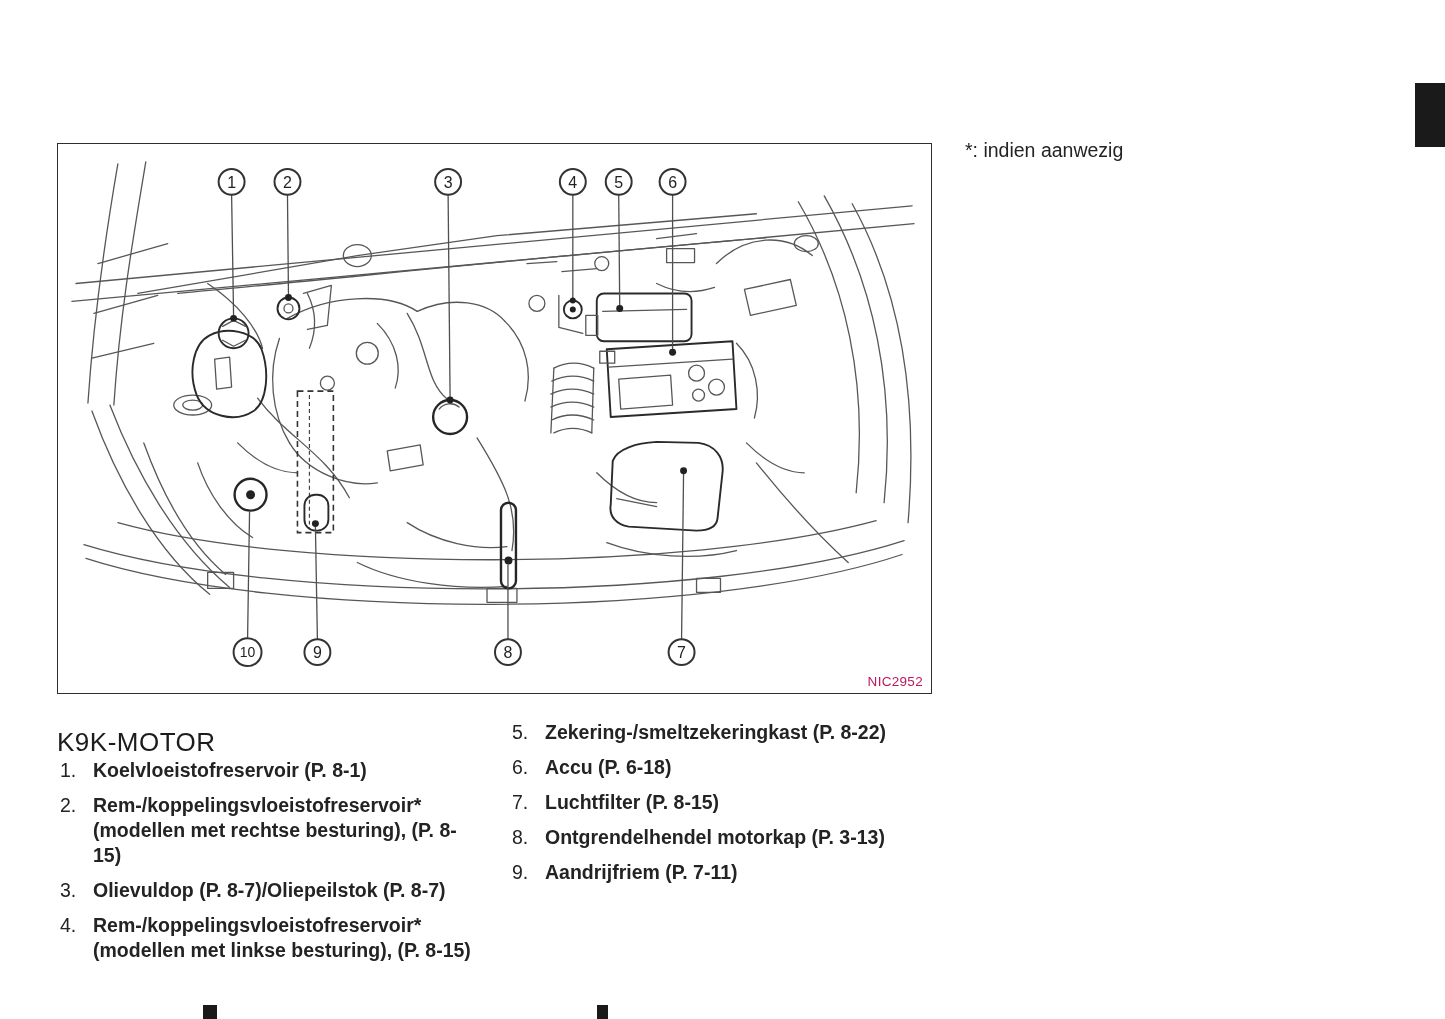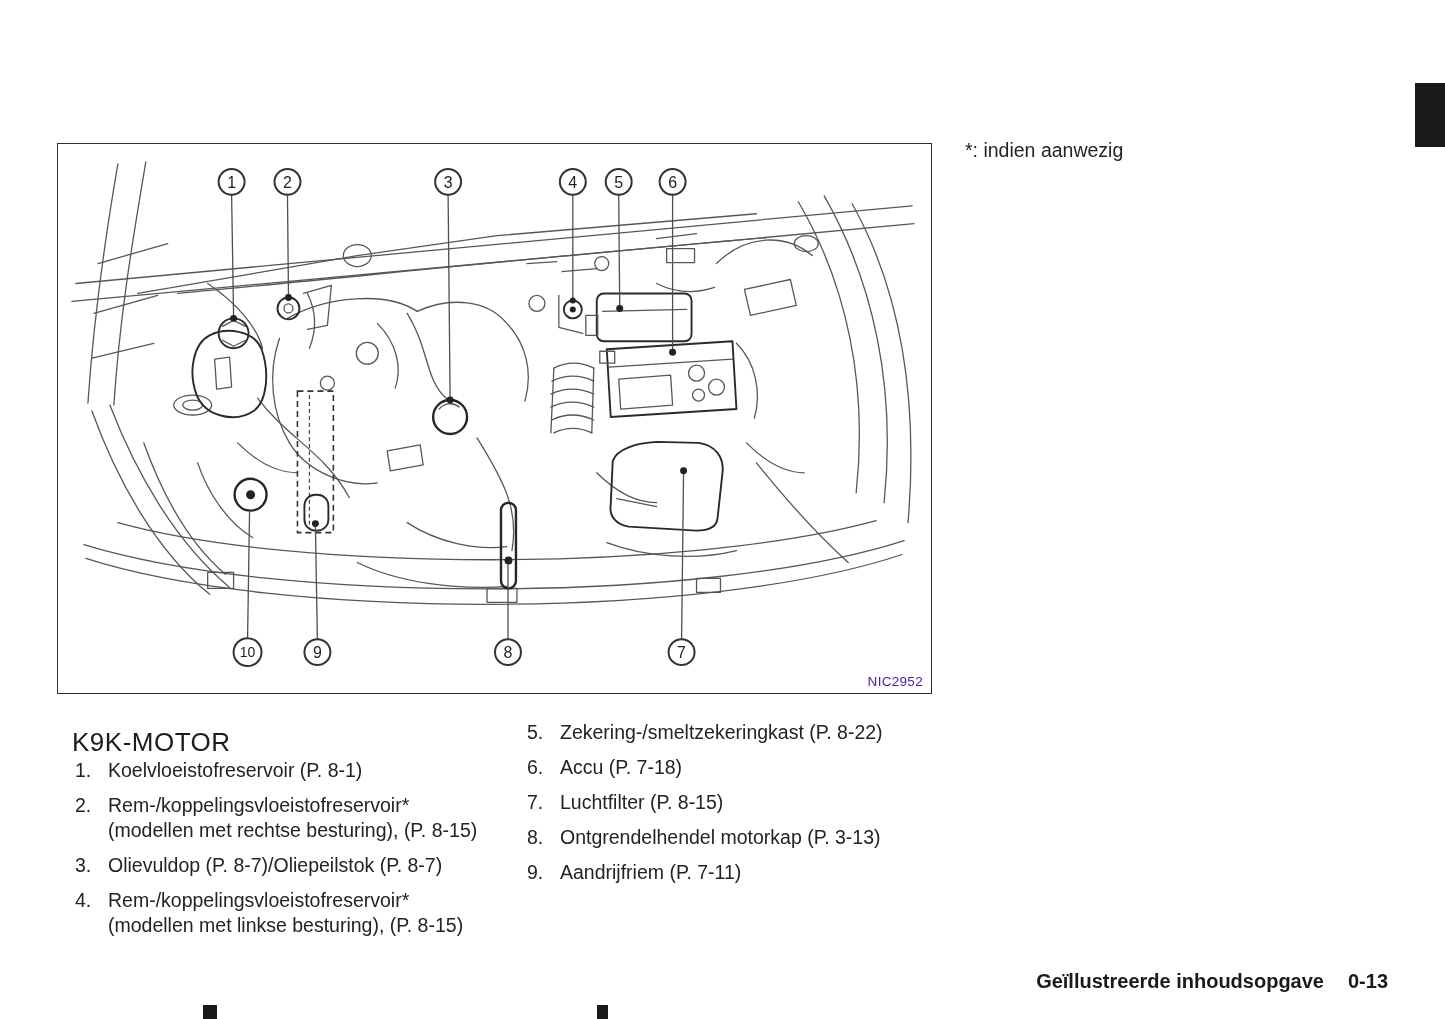--- a/index.html
+++ b/index.html
@@ -7,28 +7,28 @@
     position:relative;width:1445px;height:1019px;background:#ffffff;overflow:hidden;
     font-family:"Liberation Sans", sans-serif;color:#1c1c1c;
   }
   .section-tab{position:absolute;right:0;top:83px;width:30px;height:64px;background:#1a1a1a;}
   .note-star{position:absolute;left:965px;top:139px;font-size:19.5px;color:#232323;}
   .figure-box{
     position:absolute;left:57px;top:143px;width:875px;height:551px;
     border:1.5px solid #2e2e2e;box-sizing:border-box;background:#fff;
   }
   .figure-box svg{position:absolute;left:0;top:0;width:100%;height:100%;}
-  .figure-code{position:absolute;right:8px;bottom:4px;font-size:13.5px;color:#4c1d95;letter-spacing:.3px;margin-left:40px;}
-  .content{position:absolute;left:57px;top:727px;width:1340px;margin-left:15px;}
+  .figure-code{position:absolute;right:8px;bottom:4px;font-size:13.5px;color:#be185d;letter-spacing:.3px;margin-left:40px;}
+  .content{position:absolute;left:57px;top:727px;width:1340px;}
   .heading{font-size:26px;font-weight:400;letter-spacing:.5px;color:#1c1c1c;}
   .col-left{position:absolute;left:3px;top:31px;width:412px;}
   .col-right{position:absolute;left:455px;top:-7px;width:430px;}
   .item{display:flex;margin-bottom:10px;font-size:19.5px;line-height:25px;color:#232323;}
   .item .num{flex:0 0 33px;}
-  .item .txt{flex:1;}
+  .item .txt{flex:1;font-weight:bold;}
   .footer{position:absolute;right:57px;top:970px;font-size:20px;font-weight:700;color:#1a1a1a;}
   .footer .pageno{margin-left:24px;}
   .print-mark{position:absolute;background:#1a1a1a;width:14px;height:14px;top:1005px;}
   .print-mark.m1{left:203px;}
   .print-mark.m2{left:597px;width:11px;}
   
   .thin{fill:none;stroke:#575757;stroke-width:1.3;stroke-linecap:round;stroke-linejoin:round;}
   .bold{fill:none;stroke:#2a2a2a;stroke-width:1.9;stroke-linecap:round;stroke-linejoin:round;}
   .boldx{fill:none;stroke:#262626;stroke-width:2.4;stroke-linecap:round;stroke-linejoin:round;}
   .leader{fill:none;stroke:#4f4f4f;stroke-width:1.3;}
@@ -239,37 +239,34 @@
       </div>
     </div>
 
     <div class="col-right">
       <div class="item">
         <span class="num">5.</span>
         <span class="txt">Zekering-/smeltzekeringkast (P. 8-22)</span>
       </div>
       <div class="item">
         <span class="num">6.</span>
-        <span class="txt">Accu (P. 7-18)</span>
+        <span class="txt">Accu (P. 6-18)</span>
       </div>
       <div class="item">
         <span class="num">7.</span>
         <span class="txt">Luchtfilter (P. 8-15)</span>
       </div>
       <div class="item">
         <span class="num">8.</span>
         <span class="txt">Ontgrendelhendel motorkap (P. 3-13)</span>
       </div>
       <div class="item">
         <span class="num">9.</span>
         <span class="txt">Aandrijfriem (P. 7-11)</span>
       </div>
     </div>
   </div>
 
-  <div class="footer">
-    <span>Geïllustreerde inhoudsopgave</span><span class="pageno">0-13</span>
-  </div>
 
   <div class="print-mark m1"></div>
   <div class="print-mark m2"></div>
 
 </div>
 
 </body></html>

